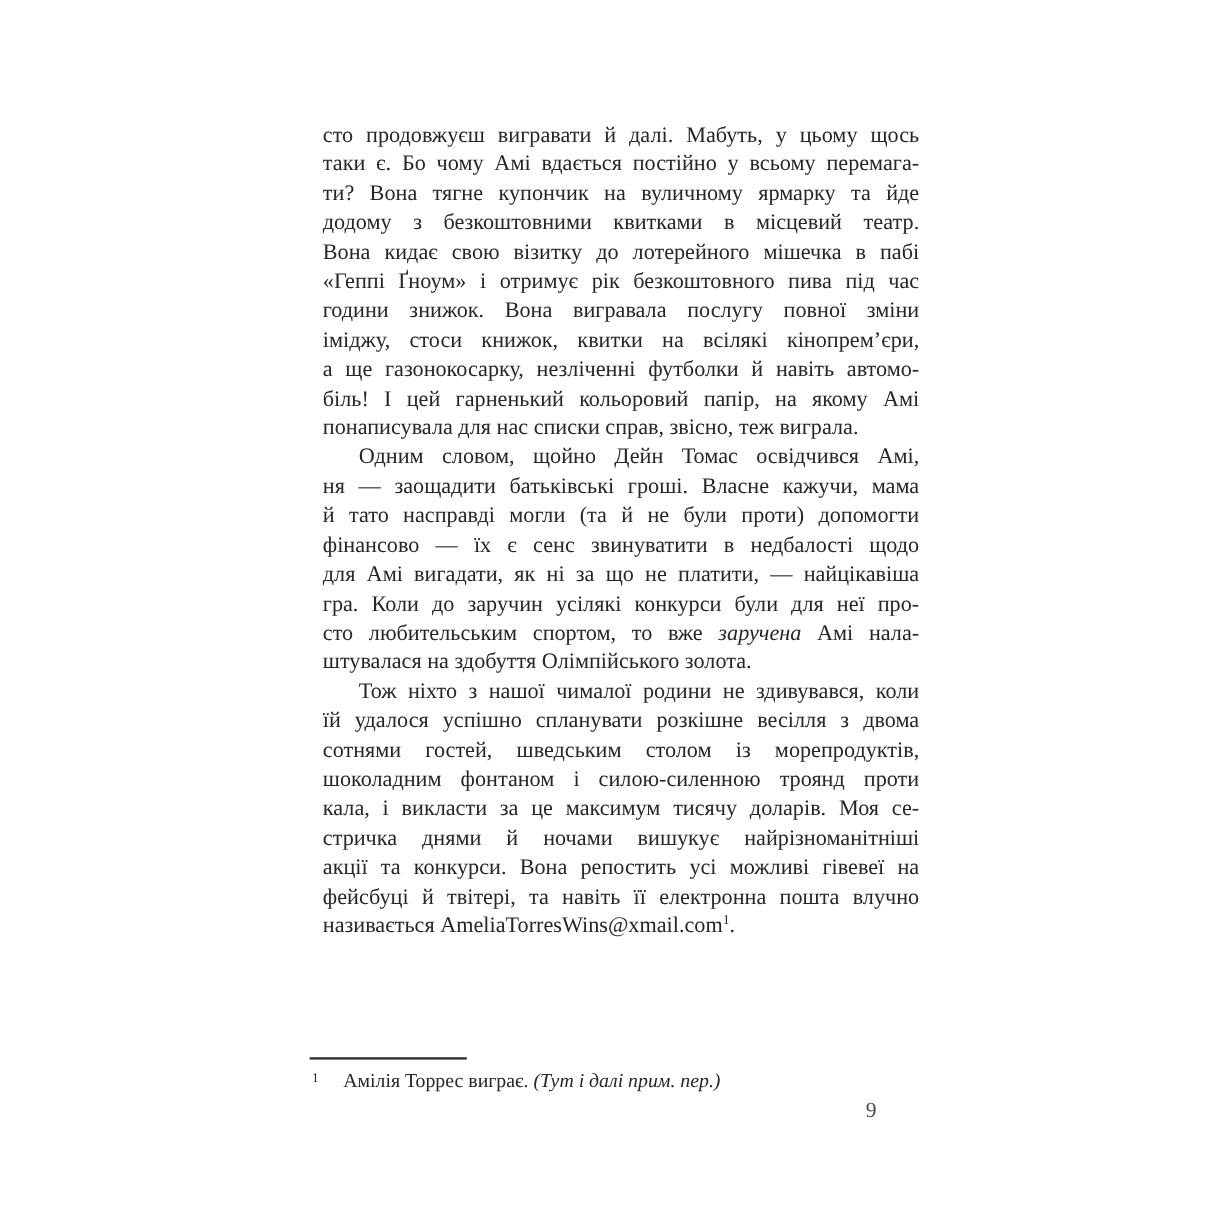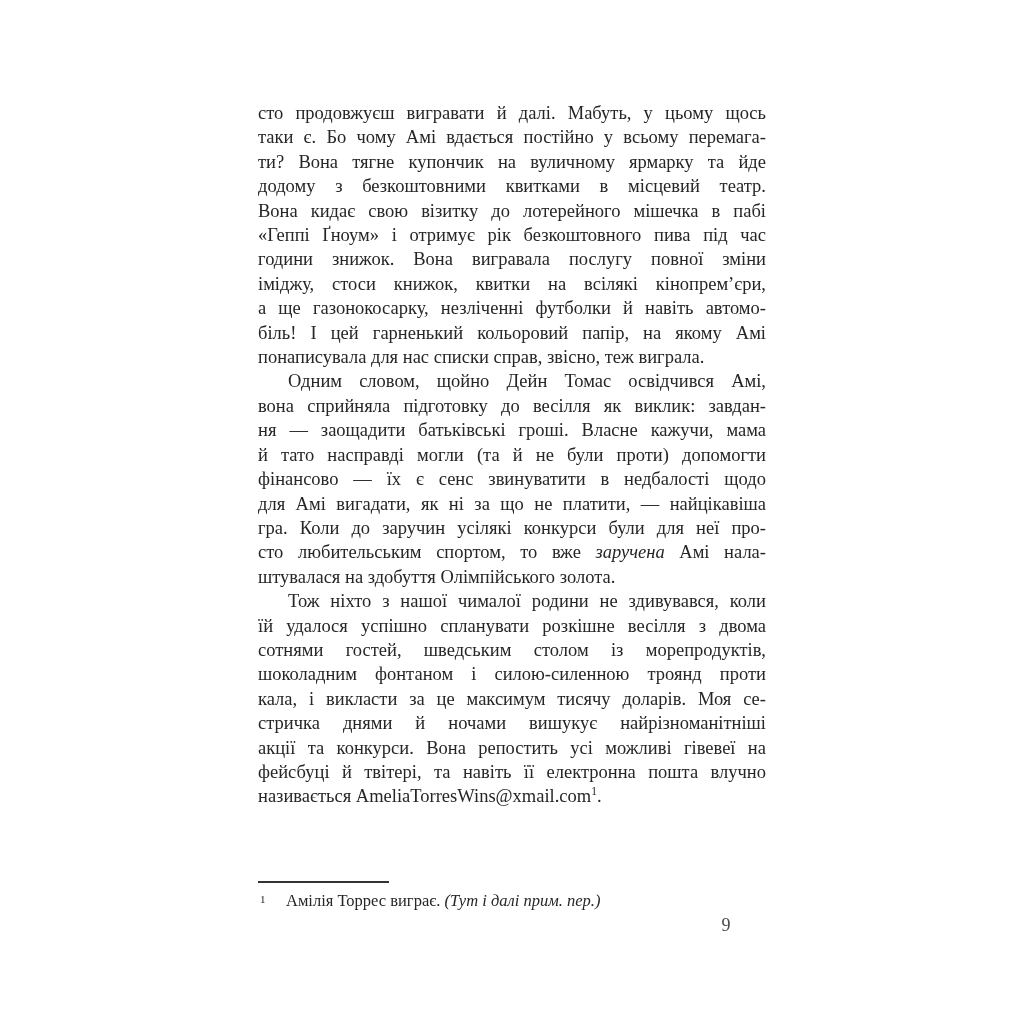--- a/index.html
+++ b/index.html
@@ -13,21 +13,21 @@
     overflow: hidden;
   }
   .text-block {
     position: absolute;
     left: 258px;
     top: 101px;
     width: 508px;
     font-size: 18.5px;
     line-height: 24.4px;
   }
-  .line { text-align: justify; text-align-last: justify; }
+  .line { text-align: justify; text-align-last: justify; margin-left: 11px; }
   .line.plain { text-align: left; text-align-last: left; }
   .line.indent { text-indent: 30px; }
   .line em { font-style: italic; }
   .line sup { font-size: 62%; line-height: 0; vertical-align: super; }
   .footnote-rule {
     position: absolute;
     left: 258px;
     top: 881px;
     width: 131px;
     border-top: 2px solid #333;
@@ -69,21 +69,20 @@
       <div class="line"><span>ти? Вона тягне купончик на вуличному ярмарку та йде</span></div>
       <div class="line"><span>додому з безкоштовними квитками в місцевий театр.</span></div>
       <div class="line"><span>Вона кидає свою візитку до лотерейного мішечка в пабі</span></div>
       <div class="line"><span>«Геппі Ґноум» і отримує рік безкоштовного пива під час</span></div>
       <div class="line"><span>години знижок. Вона вигравала послугу повної зміни</span></div>
       <div class="line"><span>іміджу, стоси книжок, квитки на всілякі кінопрем’єри,</span></div>
       <div class="line"><span>а ще газонокосарку, незліченні футболки й навіть автомо-</span></div>
       <div class="line"><span>біль! І цей гарненький кольоровий папір, на якому Амі</span></div>
       <div class="line plain"><span>понаписувала для нас списки справ, звісно, теж виграла.</span></div>
       <div class="line indent"><span>Одним словом, щойно Дейн Томас освідчився Амі,</span></div>
-      <div class="line"><span>вона сприйняла підготовку до весілля як виклик: завдан-</span></div>
       <div class="line"><span>ня — заощадити батьківські гроші. Власне кажучи, мама</span></div>
       <div class="line"><span>й тато насправді могли (та й не були проти) допомогти</span></div>
       <div class="line"><span>фінансово — їх є сенс звинуватити в недбалості щодо</span></div>
       <div class="line"><span>для Амі вигадати, як ні за що не платити, — найцікавіша</span></div>
       <div class="line"><span>гра. Коли до заручин усілякі конкурси були для неї про-</span></div>
       <div class="line"><span>сто любительським спортом, то вже </span><em>заручена</em><span> Амі нала-</span></div>
       <div class="line plain"><span>штувалася на здобуття Олімпійського золота.</span></div>
       <div class="line indent"><span>Тож ніхто з нашої чималої родини не здивувався, коли</span></div>
       <div class="line"><span>їй удалося успішно спланувати розкішне весілля з двома</span></div>
       <div class="line"><span>сотнями гостей, шведським столом із морепродуктів,</span></div>

